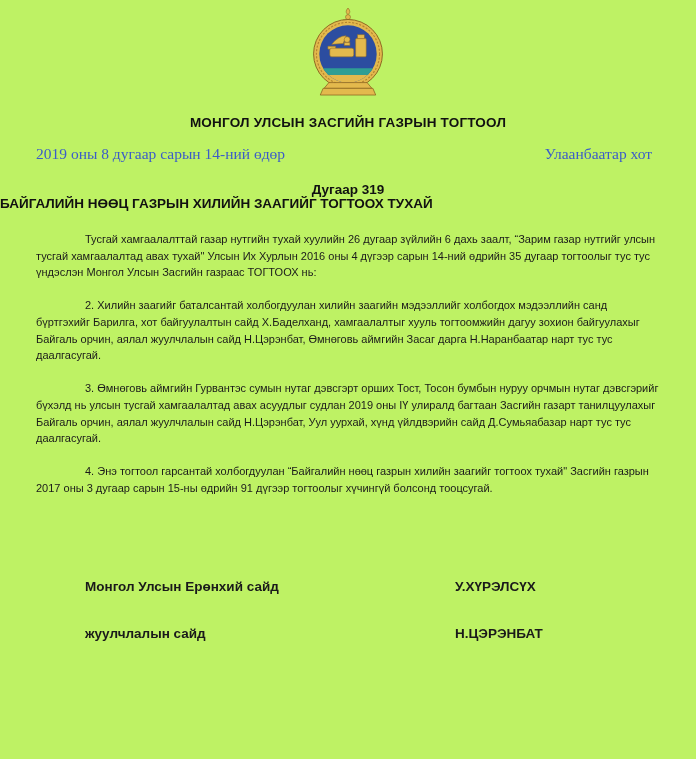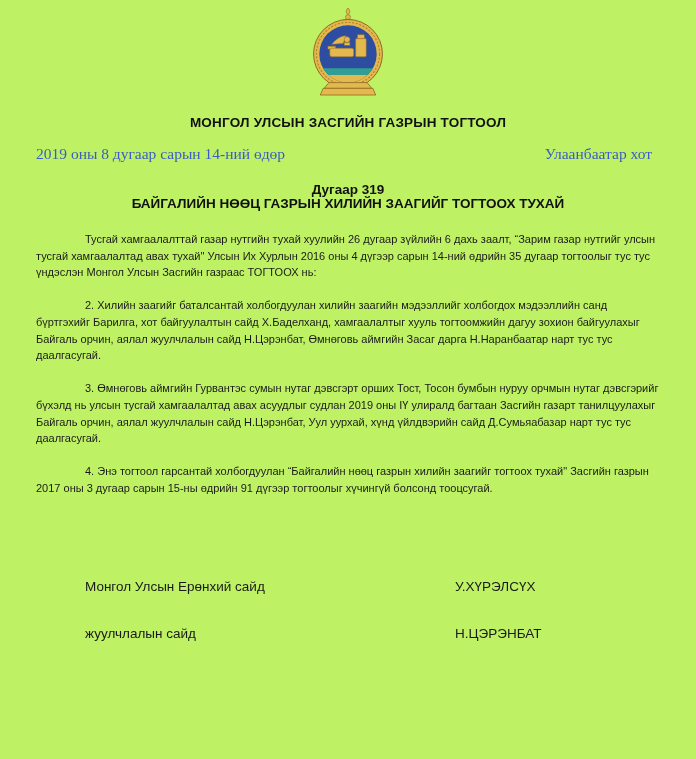--- a/index.html
+++ b/index.html
@@ -20,33 +20,33 @@
   }
   .doc-city {
     position:absolute; top:145px; right:44px;
     font-family:"Liberation Serif", serif; font-size:15.5px; color:#3b5cc8;
   }
   .doc-number {
     position:absolute; top:182px; left:0; width:100%; text-align:center;
     font-weight:700; font-size:13.5px; color:#111;
   }
   .doc-subject {
-    position:absolute; top:196px; left:0; width:100%; text-align:center;
+    position:absolute; top:196px; left:0; width:100%; text-align:left;
     font-weight:700; font-size:13.5px; color:#111;
   }
   .body-text {
     position:absolute; top:231px; left:36px; width:624px;
     font-size:11px; line-height:16.6px; color:#1a1a1a;
   }
   .body-text p { text-indent:49px; margin:0 0 16.6px 0; }
   .signatures {
     position:absolute; top:579px; left:85px; width:575px;
     font-size:13.5px; line-height:16px; color:#1a1a1a;
   }
-  .sig-row { display:flex; margin-bottom:15.5px; }
+  .sig-row { display:flex; margin-bottom:15.5px;font-weight:bold; }
   .sig-title { flex:0 0 370px; width:370px; }
   .sig-name { flex:1; }
 </style>
 </head>
 <body>
 
 <div class="page">
 
   <div class="emblem">
     <svg viewBox="0 0 100 92" xmlns="http://www.w3.org/2000/svg">

